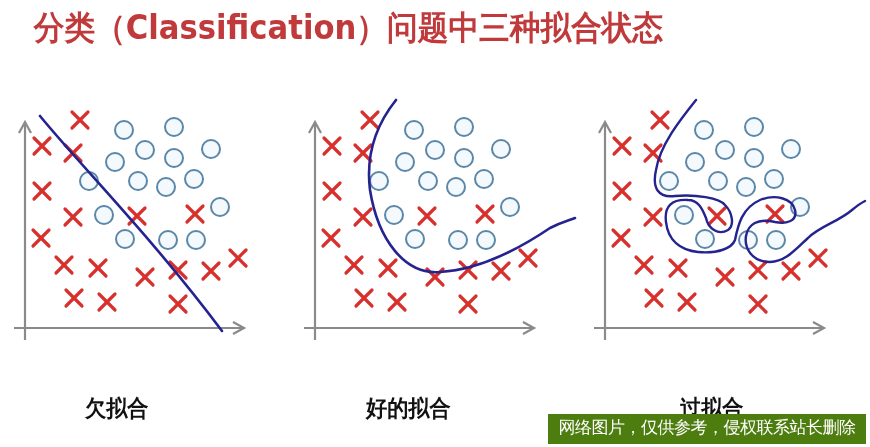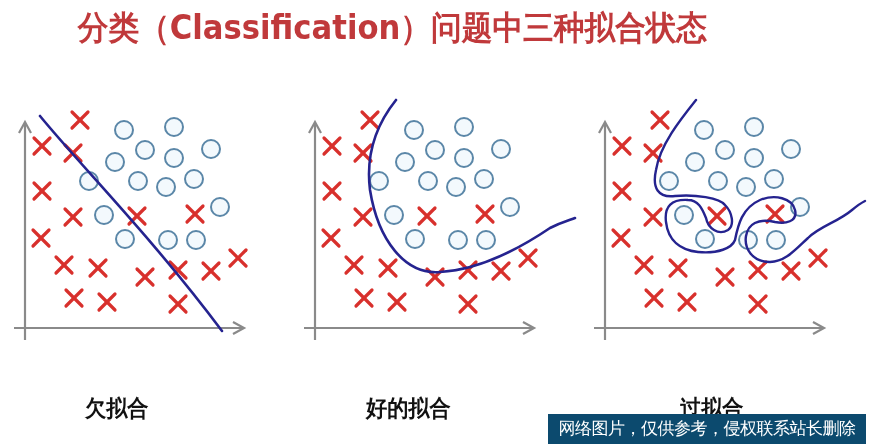--- a/index.html
+++ b/index.html
@@ -1,22 +1,22 @@
 <!DOCTYPE html>
 <html><head>
 <meta charset="utf-8">
 <style>
   html, body { margin:0; padding:0; }
   body { width:870px; height:447px; background:#ffffff; position:relative; overflow:hidden; font-family:"DejaVu Sans", sans-serif; }
-  .title { position:absolute; left:0; top:6px; width:740px; text-align:center; font-family:"DejaVu Sans", sans-serif; font-weight:bold; font-size:33px; letter-spacing:0px; color:#c0393b; white-space:nowrap;margin-left:44px; }
+  .title { position:absolute; left:0; top:6px; width:740px; text-align:center; font-family:"DejaVu Sans", sans-serif; font-weight:bold; font-size:33px; letter-spacing:0px; color:#c0393b; white-space:nowrap; }
   .title .inner { display:inline-block; transform:translateX(-22px) scaleX(0.93); }
   .panel { position:absolute; top:90px; width:290px; height:270px; }
   .panel svg { position:absolute; left:0; top:0; overflow:visible; }
   .caption { position:absolute; top:393px; font-family:"DejaVu Sans", sans-serif; font-weight:bold; font-size:23px; color:#111; white-space:nowrap; transform:scaleX(0.92); transform-origin:left top; }
-  .watermark { position:absolute; left:548px; top:414px; width:318px; height:30px; background:#0c4a6e; color:#ffffff; font-family:Liberation Sans, sans-serif; font-size:17px; line-height:30px; text-align:center; white-space:nowrap; letter-spacing:-0.5px; }
+  .watermark { position:absolute; left:548px; top:414px; width:318px; height:30px; background:#4d7c0f; color:#ffffff; font-family:Liberation Mono, monospace; font-size:17px; line-height:30px; text-align:center; white-space:nowrap; letter-spacing:-0.5px; }
 </style>
 </head>
 <body>
 
 <div class="title"><span class="inner">分类（Classification）问题中三种拟合状态</span></div>
 
 <div class="panel" style="left:0px;">
   <svg width="290" height="270" viewBox="0 90 290 270">
     <g>
         <line x1="25" y1="340" x2="25" y2="124" stroke="#8a8a8a" stroke-width="2.2"></line>

